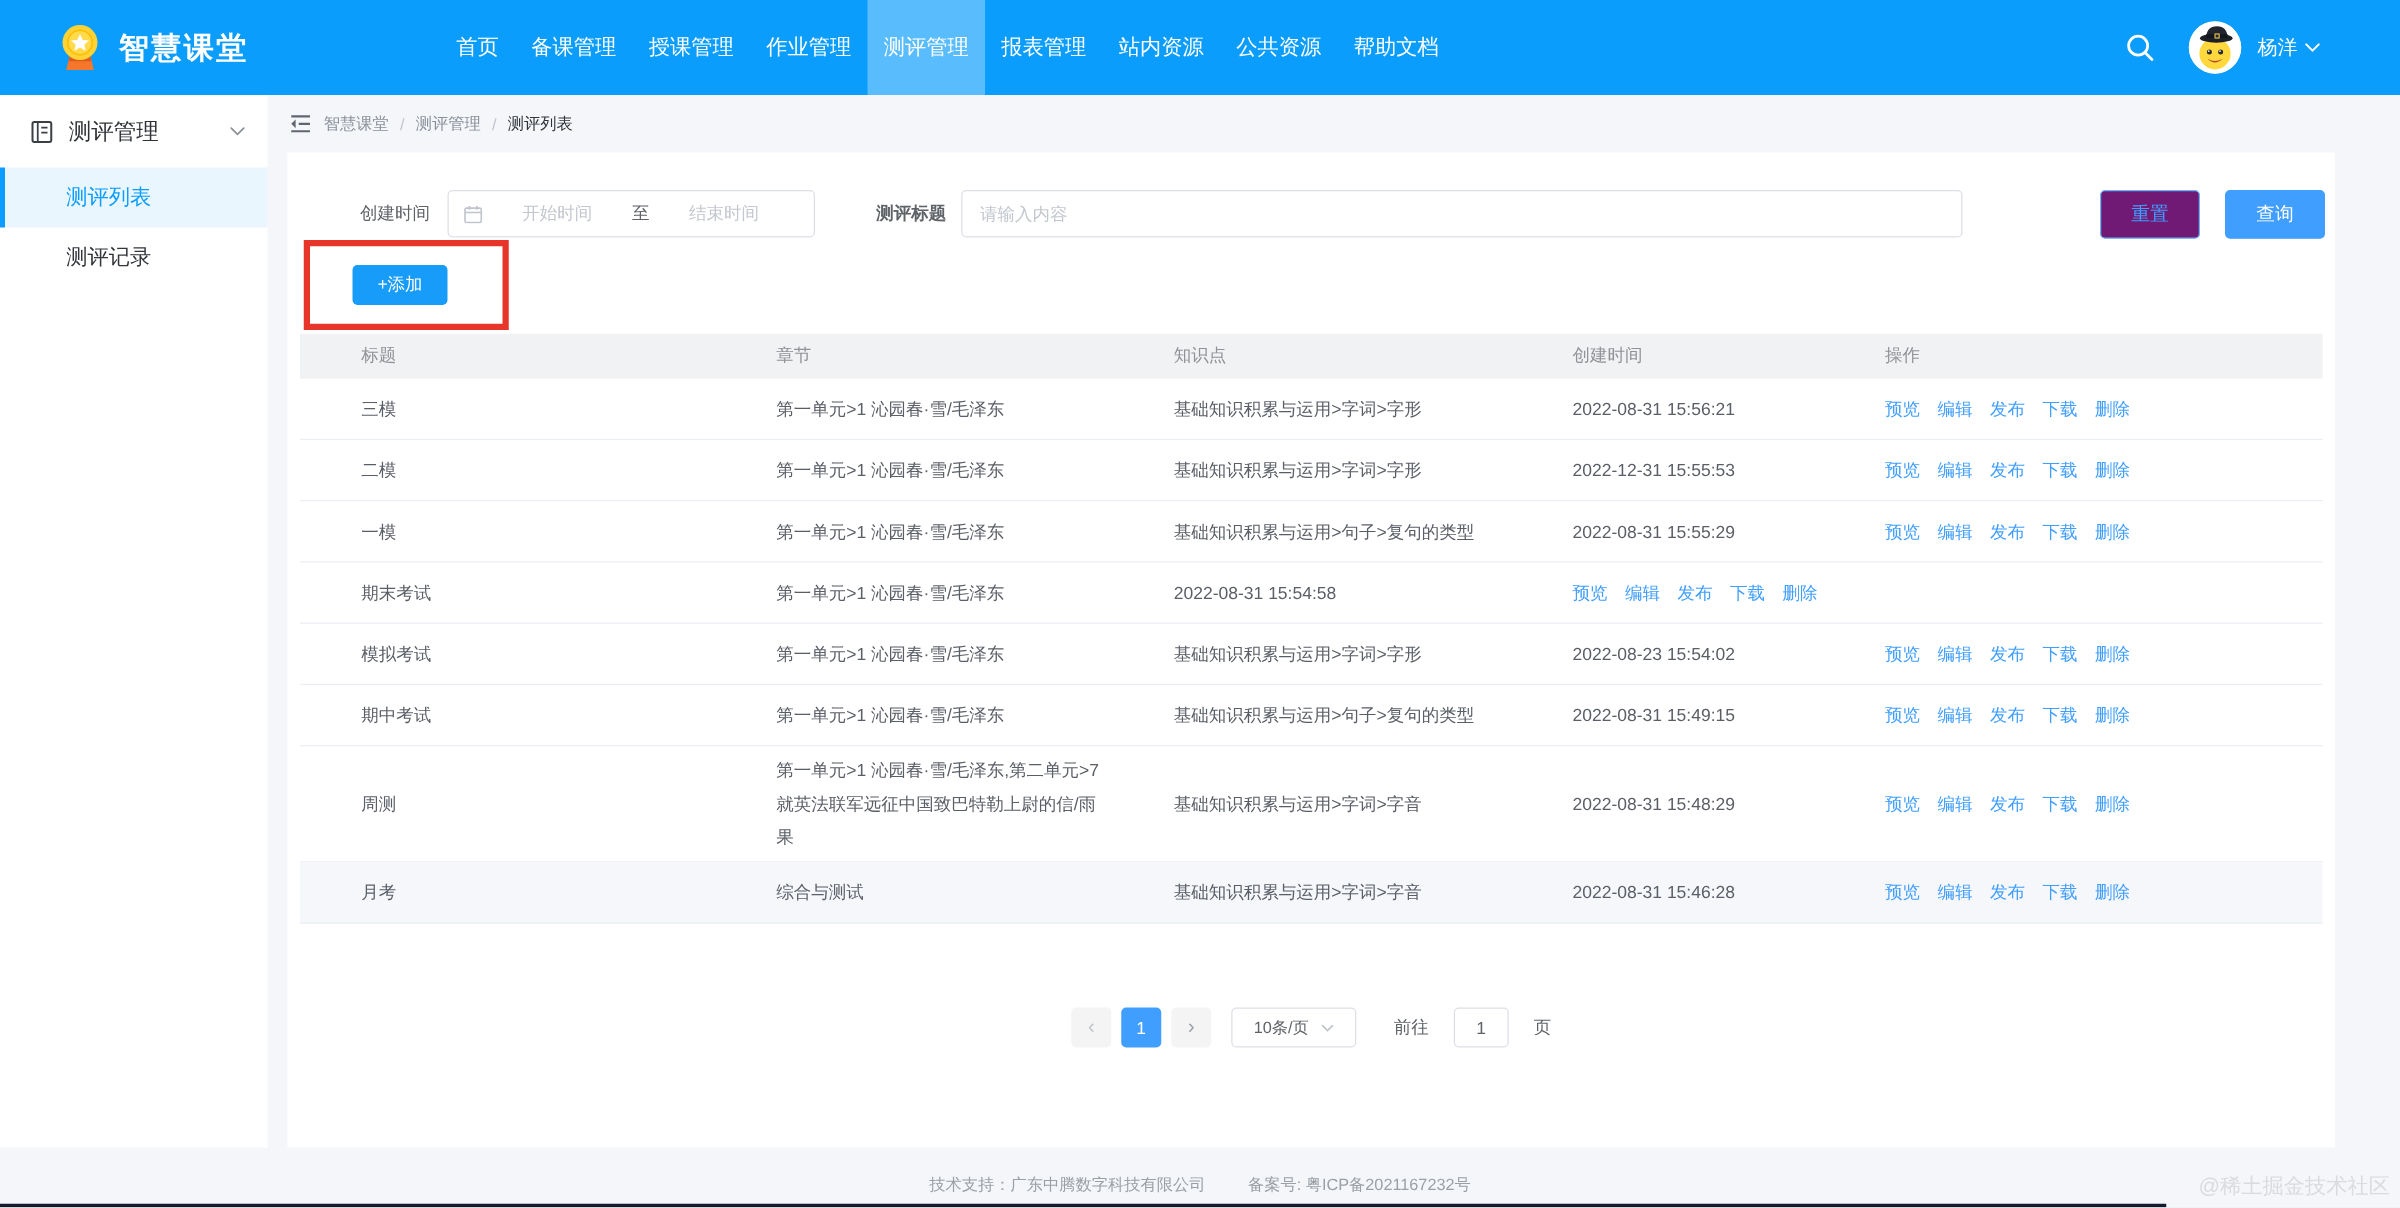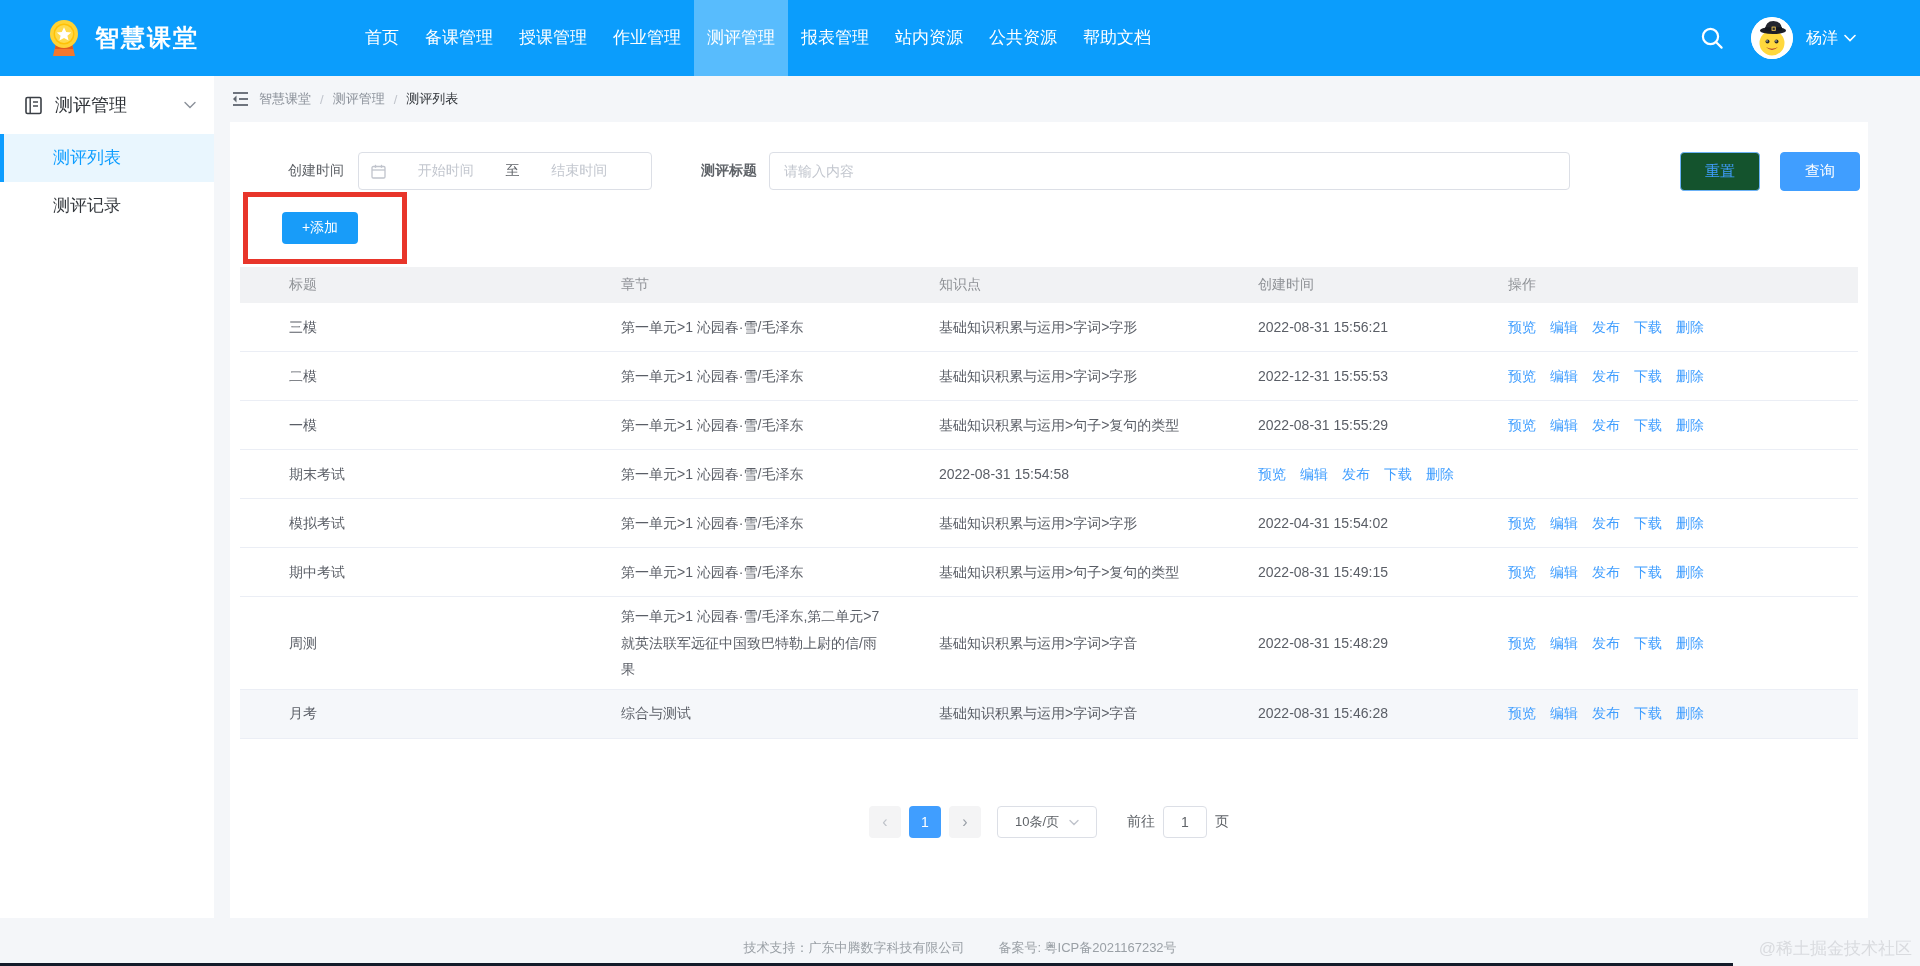--- a/index.html
+++ b/index.html
@@ -37,41 +37,41 @@
   .card { position:absolute; left:230px; top:122px; width:1638px; height:796px; background:#fff; }
   .filters { position:absolute; left:58px; top:30px; height:38px; display:flex; align-items:center; font-size:14px; color:#5f6368; }
   .date-range { width:294px; height:38px; margin-left:14px; border:1px solid #dcdfe6; border-radius:4px; background:#fff; display:flex; align-items:center; padding:0 12px; }
   .date-range .ph { flex:1; text-align:center; color:#c3c7cf; font-size:14px; }
   .date-range .to { color:#5f6368; font-size:14px; }
   .title-label { margin-left:49px;font-weight:bold; }
   .title-input { width:801px; height:38px; margin-left:12px; border:1px solid #dcdfe6; border-radius:4px; padding:0 14px; font-size:14px; color:#303133; font-family:inherit; outline:none; }
   .title-input::placeholder { color:#c3c7cf; }
   .filter-btns { position:absolute; right:8px; top:30px; display:flex; gap:20px; }
   .btn { height:39px; border-radius:4px; font-size:15px; font-family:inherit; cursor:pointer; }
-  .btn-reset { width:80px; background:#14532d; border:1px solid #6cb2f7; color:#409eff; }
+  .btn-reset { width:80px; background:#701a75; border:1px solid #6cb2f7; color:#409eff; }
   .btn-search { width:80px; background:#409eff; border:1px solid #409eff; color:#fff; }
   .btn-add { position:absolute; left:52px; top:90px; width:76px; height:32px; background:#189cf9; border:none; border-radius:4px; color:#fff; font-size:14px; font-family:inherit; cursor:pointer; }
   .red-annotation { position:absolute; left:13px; top:70px; width:164px; height:72px; border:5px solid #e8352a; pointer-events:none; }
   
   .table { position:absolute; left:10px; right:10px; top:145px; font-size:14px; }
   .t-head, .t-row { display:grid; grid-template-columns:332px 318px 319px 250px 1fr; }
   .t-head { height:36px; background:#f1f2f4; color:#8f9296; align-items:center; }
   .t-head > div, .t-row > div { padding-left:49px; padding-right:10px; }
   .t-row { min-height:49px; align-items:center; border-bottom:1px solid #ebeef5; color:#5a5e66; padding-top:6px; padding-bottom:6px; line-height:1.9; }
   .t-row.highlight { background:#f5f7fa; }
   .t-row .ops { display:flex; gap:14px; }
   .op-link { color:#409eff; text-decoration:none; cursor:pointer; white-space:nowrap; }
   
   .pagination { position:absolute; left:0; right:0; top:684px; display:flex; justify-content:center; align-items:center; gap:8px; font-size:14px; color:#5f6368; }
   .pg-btn { width:32px; height:32px; border-radius:4px; background:#f4f4f5; border:none; font-size:16px; display:flex; align-items:center; justify-content:center; cursor:pointer; }
   .pg-prev { color:#bfc3ca; }
   .pg-next { color:#9aa0a8; }
   .pg-page { width:32px; height:32px; border-radius:4px; background:#409eff; color:#fff; border:none; font-size:14px; display:flex; align-items:center; justify-content:center; cursor:pointer; }
   .pg-size { width:100px; height:32px; margin-left:8px; border:1px solid #dcdfe6; border-radius:4px; background:#fff; display:flex; align-items:center; justify-content:center; gap:10px; font-size:13px; color:#5f6368; cursor:pointer; }
-  .pg-goto { margin-left:22px; display:flex; align-items:center; gap:8px; }
+  .pg-goto { margin-left:22px; display:flex; align-items:center; gap:20px; }
   .pg-input { width:44px; height:32px; border:1px solid #dcdfe6; border-radius:4px; text-align:center; font-size:14px; color:#5f6368; font-family:inherit; outline:none; }
   
   .footer { position:absolute; left:0; right:0; bottom:9px; display:flex; justify-content:center; gap:34px; font-size:13px; color:#9aa0a6; }
   .watermark { position:absolute; right:8px; bottom:6px; font-size:17px; color:#d9dbdf; }
   .bottom-edge { position:absolute; left:0; bottom:0; width:1733px; height:3px; background:#131b2a; }
 </style>
 </head>
 <body>
 
 <div class="app">
@@ -260,21 +260,21 @@
               <a class="op-link">编辑</a>
               <a class="op-link">发布</a>
               <a class="op-link">下载</a>
               <a class="op-link">删除</a>
             </div>
           </div>
           <div class="t-row">
             <div>模拟考试</div>
             <div>第一单元&gt;1 沁园春·雪/毛泽东</div>
             <div>基础知识积累与运用&gt;字词&gt;字形</div>
-            <div>2022-04-31 15:54:02</div>
+            <div>2022-08-23 15:54:02</div>
             <div class="ops">
               <a class="op-link">预览</a>
               <a class="op-link">编辑</a>
               <a class="op-link">发布</a>
               <a class="op-link">下载</a>
               <a class="op-link">删除</a>
             </div>
           </div>
           <div class="t-row">
             <div>期中考试</div>

